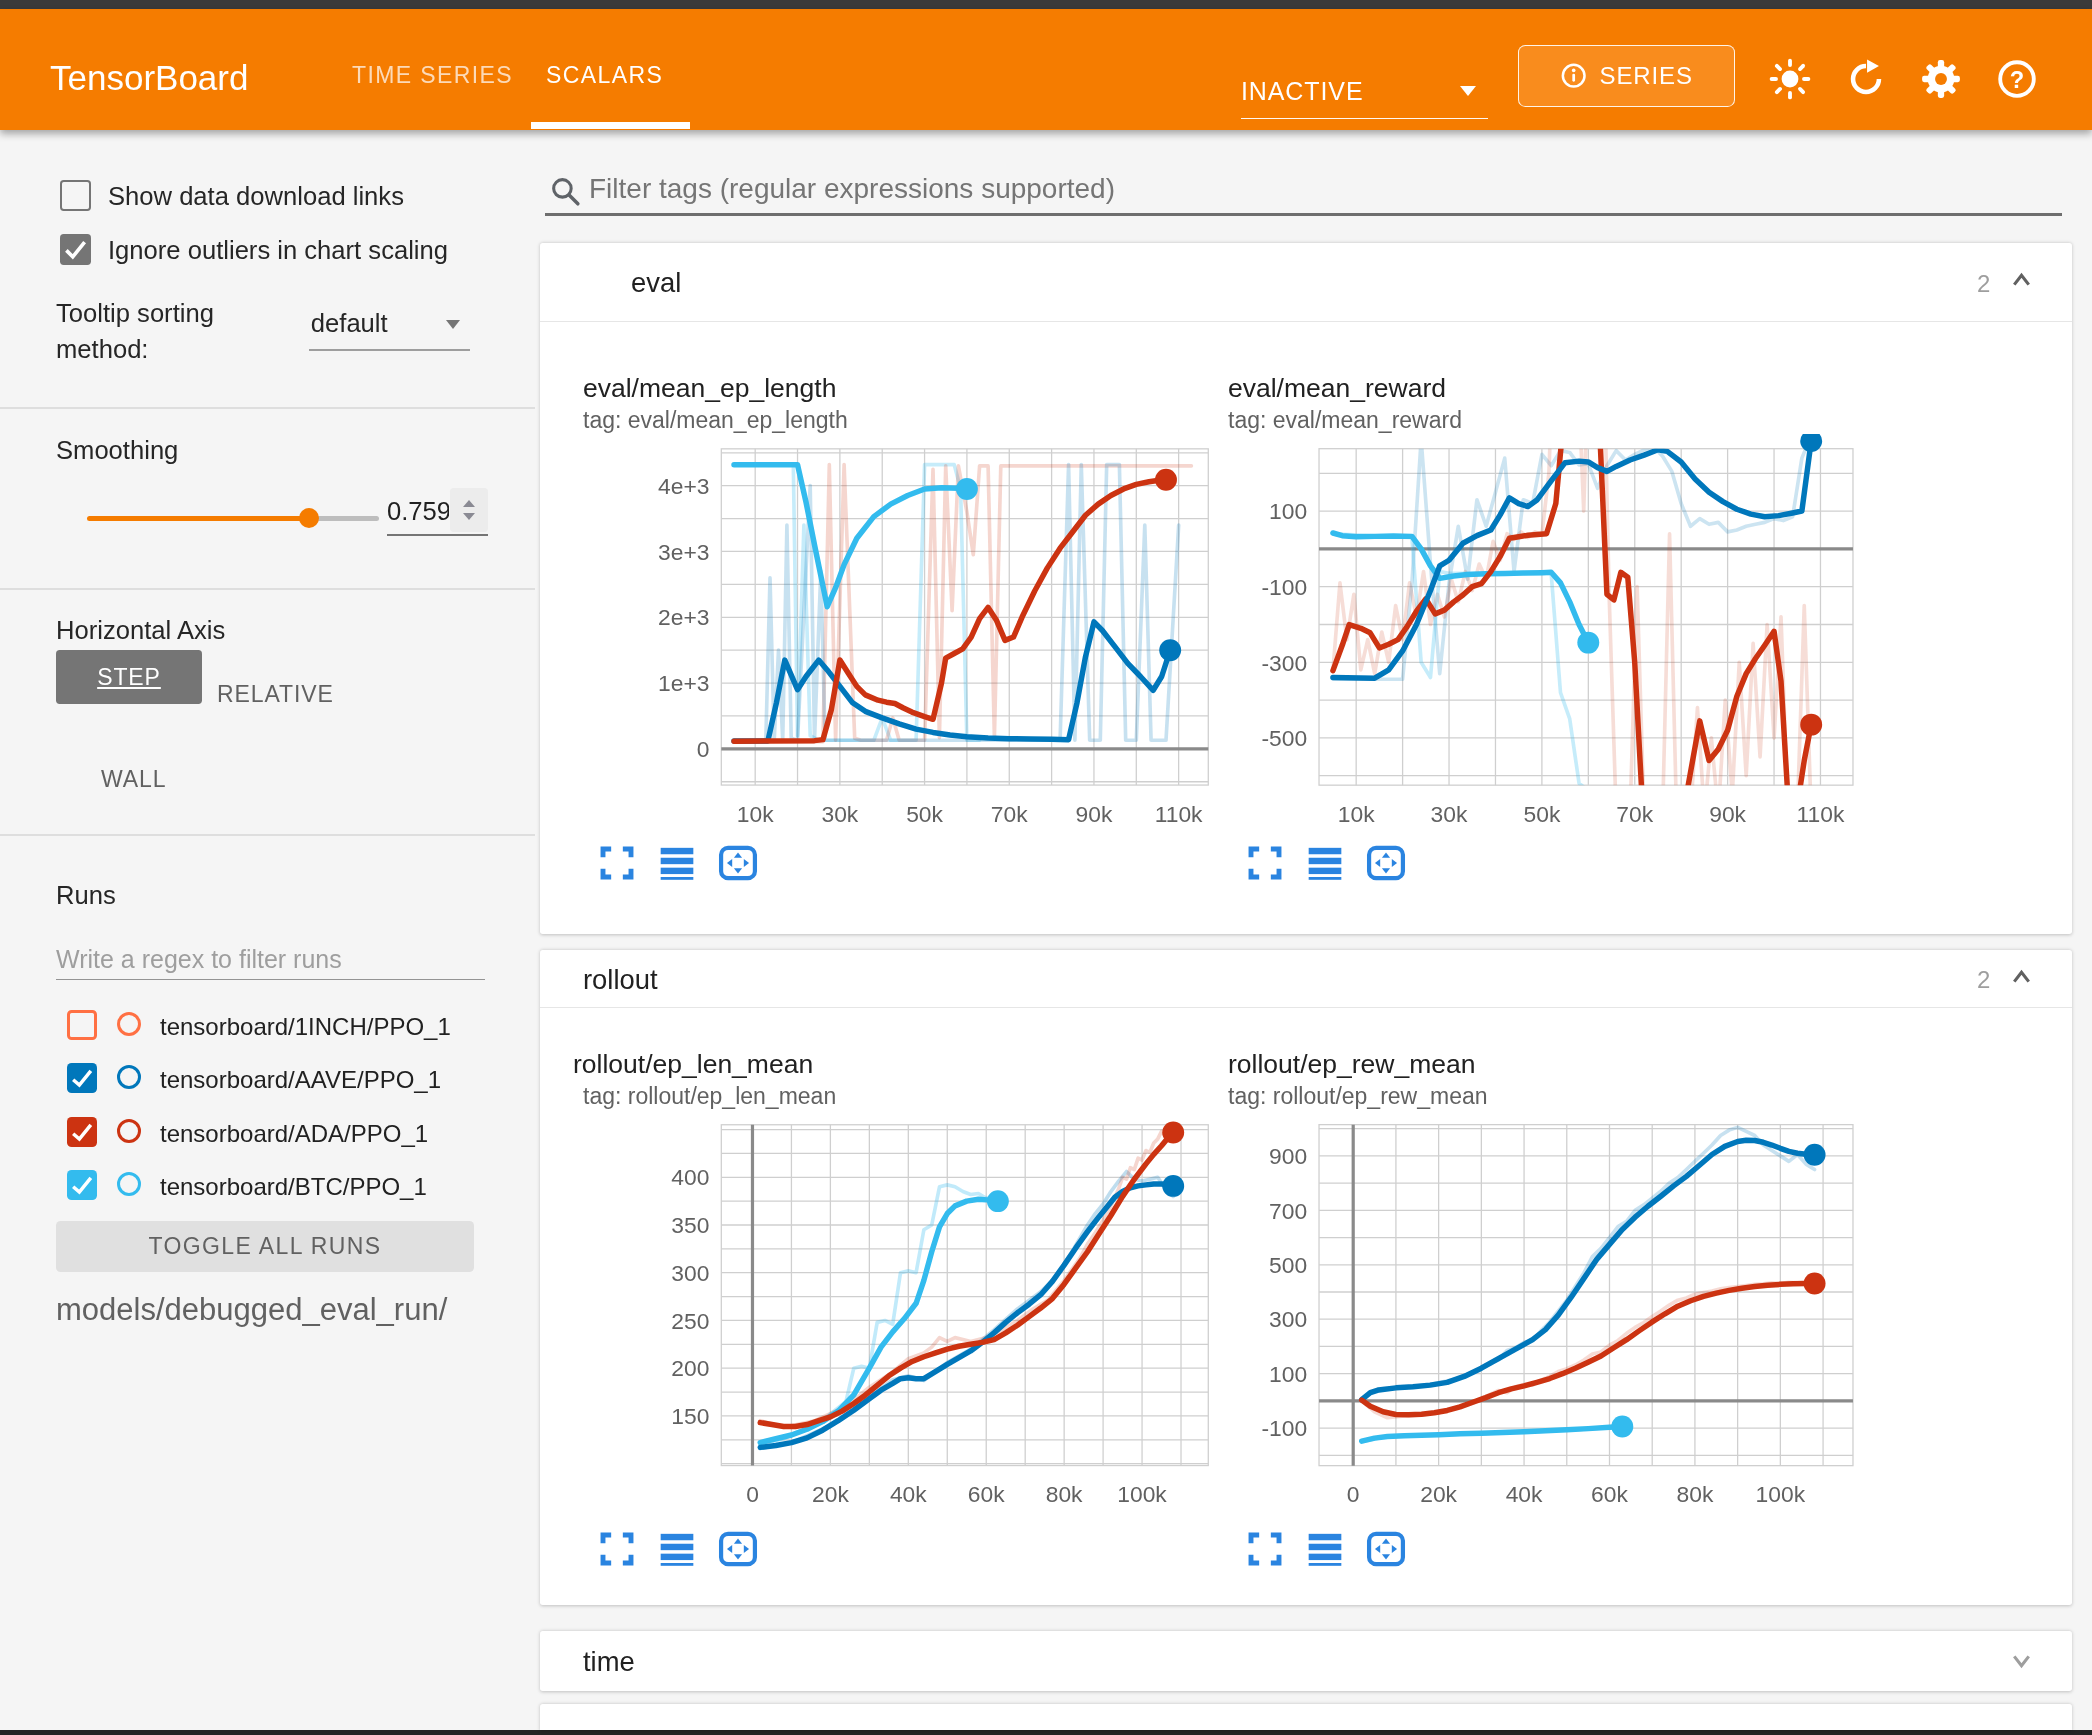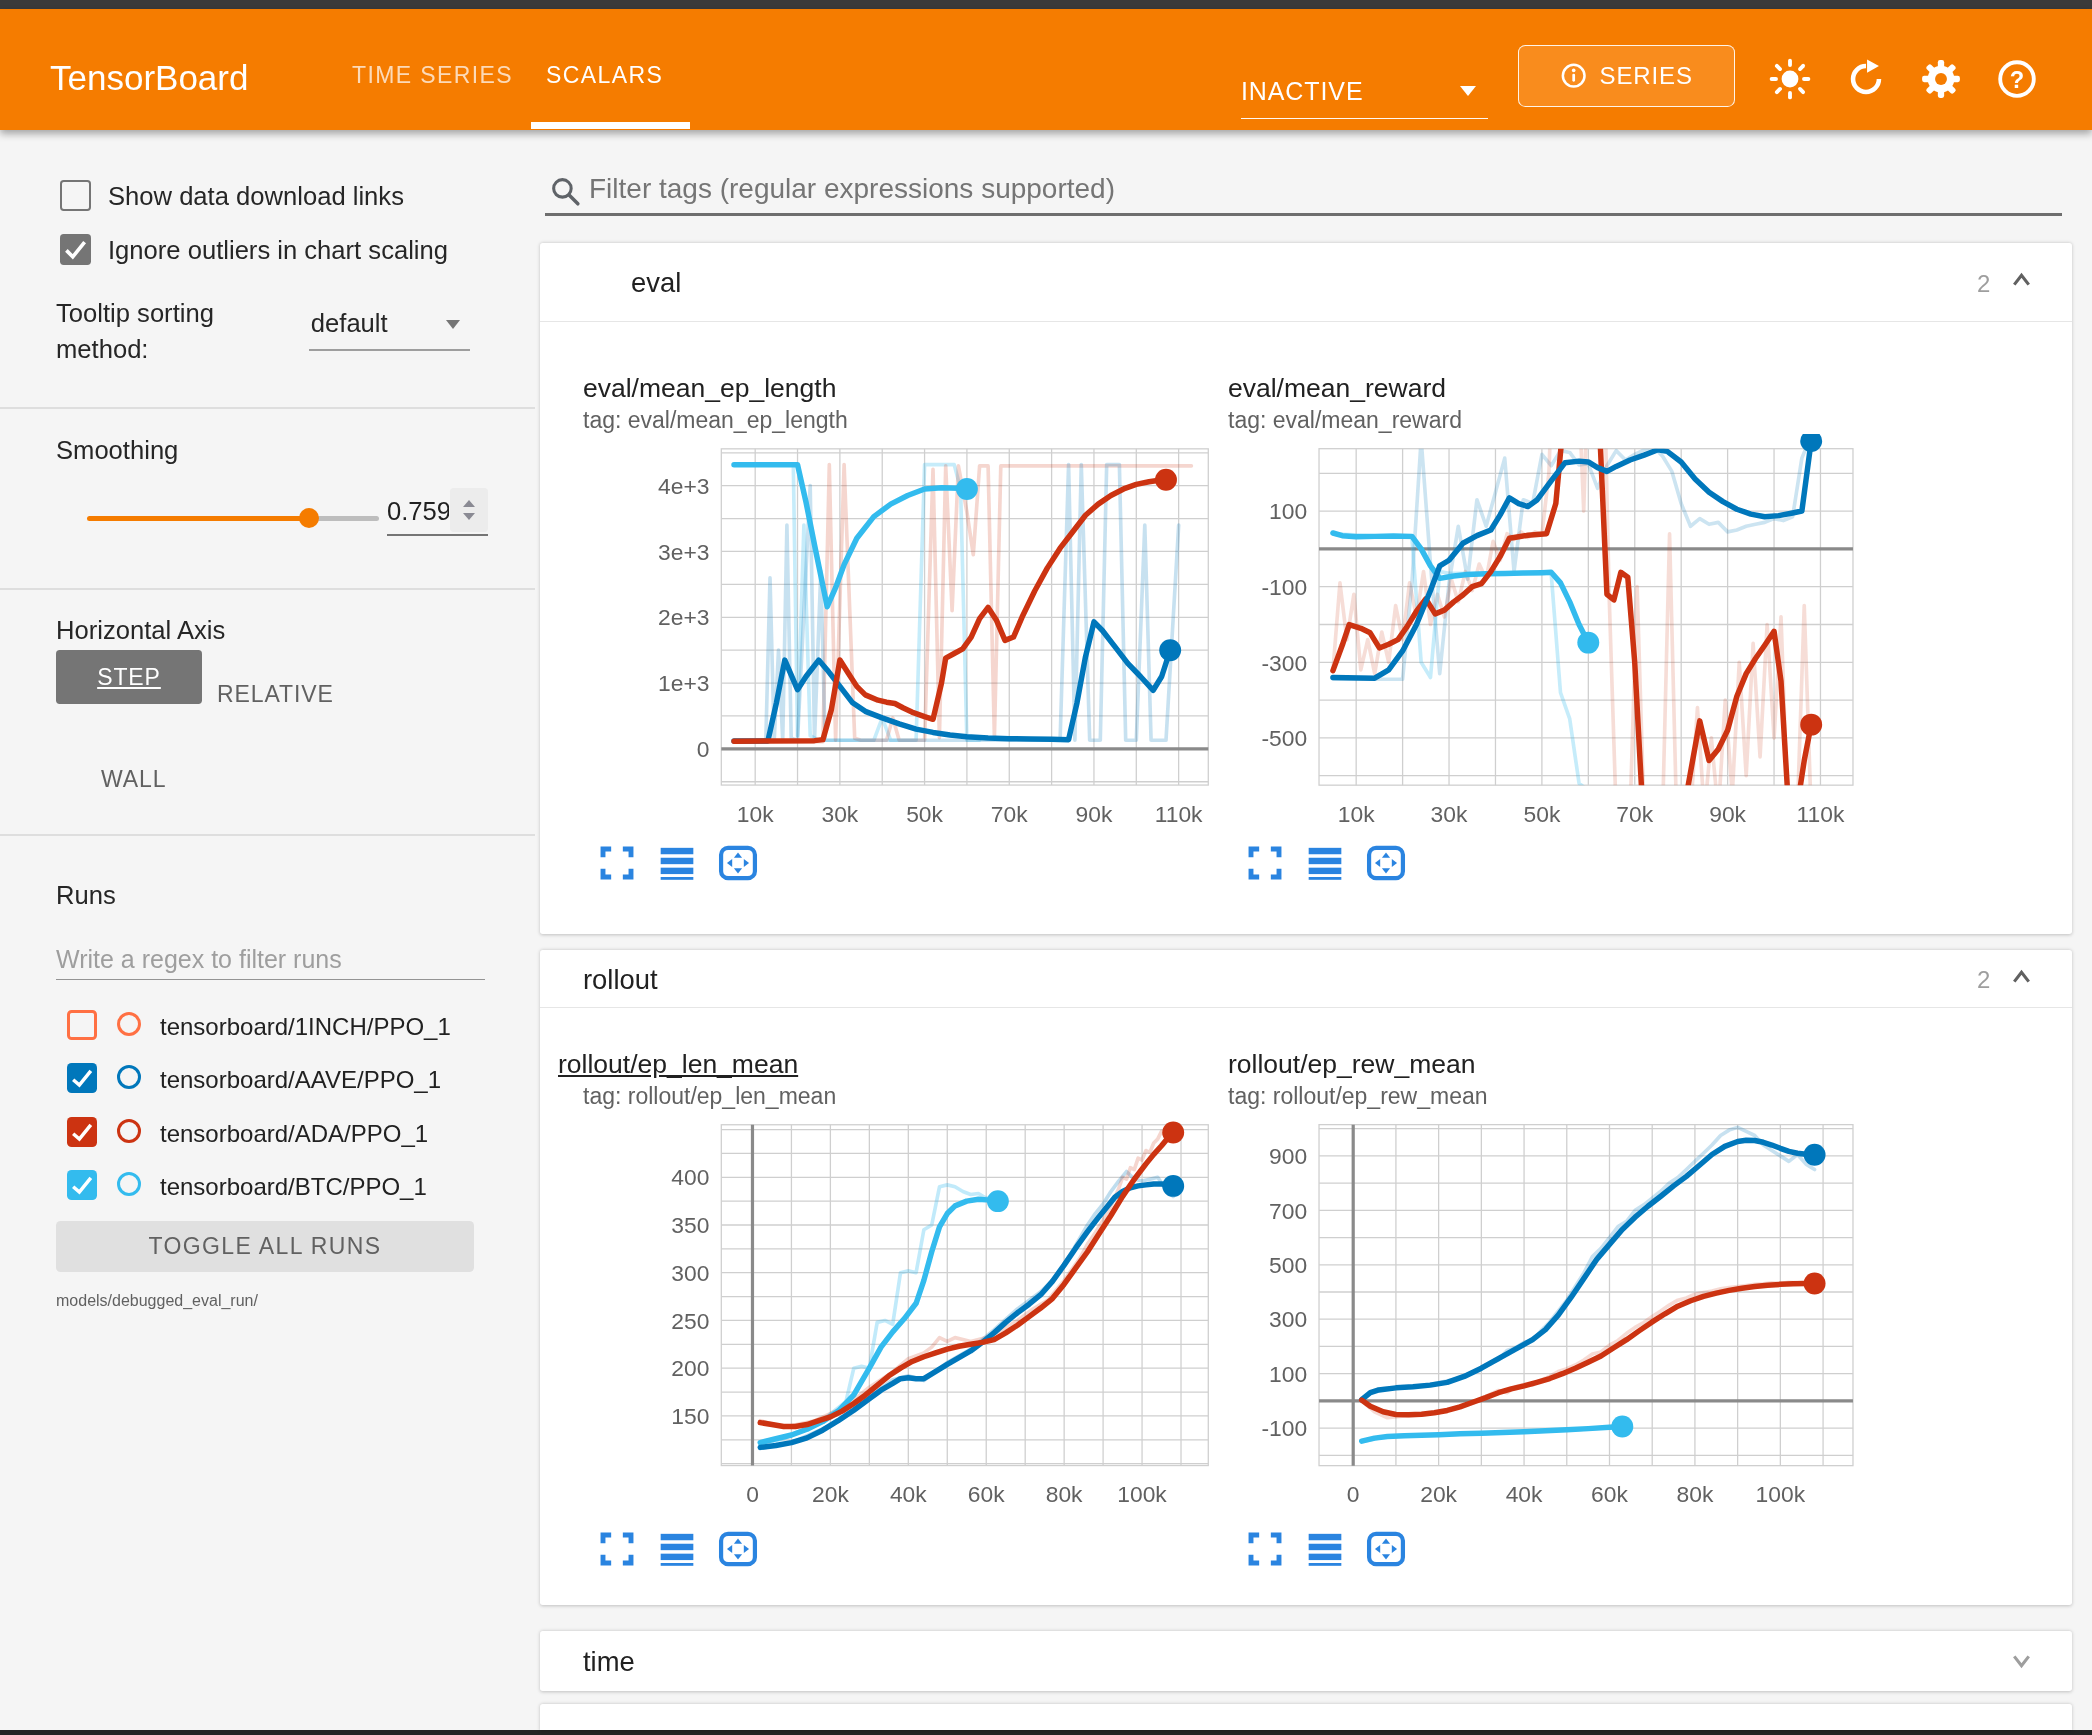--- a/index.html
+++ b/index.html
@@ -23,21 +23,21 @@
   .status-text { left:0; top:5.5px; font-size:25px; font-weight:500; letter-spacing:0.9px; color:#fff; }
   .dd-arrow { width:0; height:0; border-left:8.2px solid transparent; border-right:8.2px solid transparent; border-top:10px solid #fff; }
   .upload-btn { left:1518px; top:36px; width:217px; height:62px; background:#f98c1d;
     border:1.8px solid rgba(255,255,255,0.9); border-radius:7.3px; display:flex; align-items:center;
     justify-content:center; gap:12px; color:#fff; cursor:pointer; }
   .upload-label { font-size:24px; font-weight:500; letter-spacing:0.9px; }
   .hicon { top:49px; width:42px; height:42px; cursor:pointer; }
 
   
   .sidebar-label { color:#262626; font-size:25.6px; }
-  .sidebar-sub { color:#616161; font-size:16px; }
+  .sidebar-sub { color:#616161; font-size:31px; }
   .divider { left:0; width:535px; height:1.8px; background:#dedede; }
   .cb { width:31px; height:31px; border-radius:3.7px; }
   .cb.unchecked { border:2.7px solid #757575; background:transparent; }
   .cb.checked { background:#757575; }
   .select-underline { height:1.8px; background:#9e9e9e; }
   .slider-track { height:4.6px; border-radius:2.7px; }
   .slider-handle { width:20px; height:20px; border-radius:50%; background:#f57c00; }
   .smooth-input { left:387px; top:492px; width:62px; height:38px; border:none; background:transparent;
     font-size:25.6px; color:#212121; font-family:inherit; }
   .spinner { left:450px; top:488px; width:38px; height:44px; background:#ececec; border-radius:3.7px;
@@ -384,21 +384,21 @@
 
   <div class="abs card" style="left:540px;top:950px;width:1532px;height:655px;">
     <div class="abs section-header" style="left:0;top:0;width:1532px;height:58px;border-bottom:1.8px solid #e6e6e6;">
       <div class="abs section-name" style="left:43px;top:13.7px;">rollout</div>
       <div class="abs section-count" style="left:1437px;top:16.4px;">2</div>
       <svg class="abs" style="left:1466px;top:12px;" width="31" height="31" viewBox="0 0 30 30">
         <polyline points="8,19 15,10 22,19" fill="none" stroke="#616161" stroke-width="3"></polyline>
       </svg>
     </div>
   </div>
-  <div class="abs chart-title" style="left:558px;top:1049px;text-decoration:underline;">rollout/ep_len_mean</div>
+  <div class="abs chart-title" style="left:573px;top:1049px;">rollout/ep_len_mean</div>
   <div class="abs chart-tag" style="left:583px;top:1083px;">tag: rollout/ep_len_mean</div>
   <div class="abs chart-title" style="left:1228px;top:1049px;">rollout/ep_rew_mean</div>
   <div class="abs chart-tag" style="left:1228px;top:1083px;">tag: rollout/ep_rew_mean</div>
 
   <svg class="chart" style="left:640px;top:1110px;" width="603" height="416" viewBox="0 0 660 455">
       <defs>
         <clipPath id="clip2">
           <rect x="89" y="16" width="533" height="373"></rect>
         </clipPath>
       </defs>

